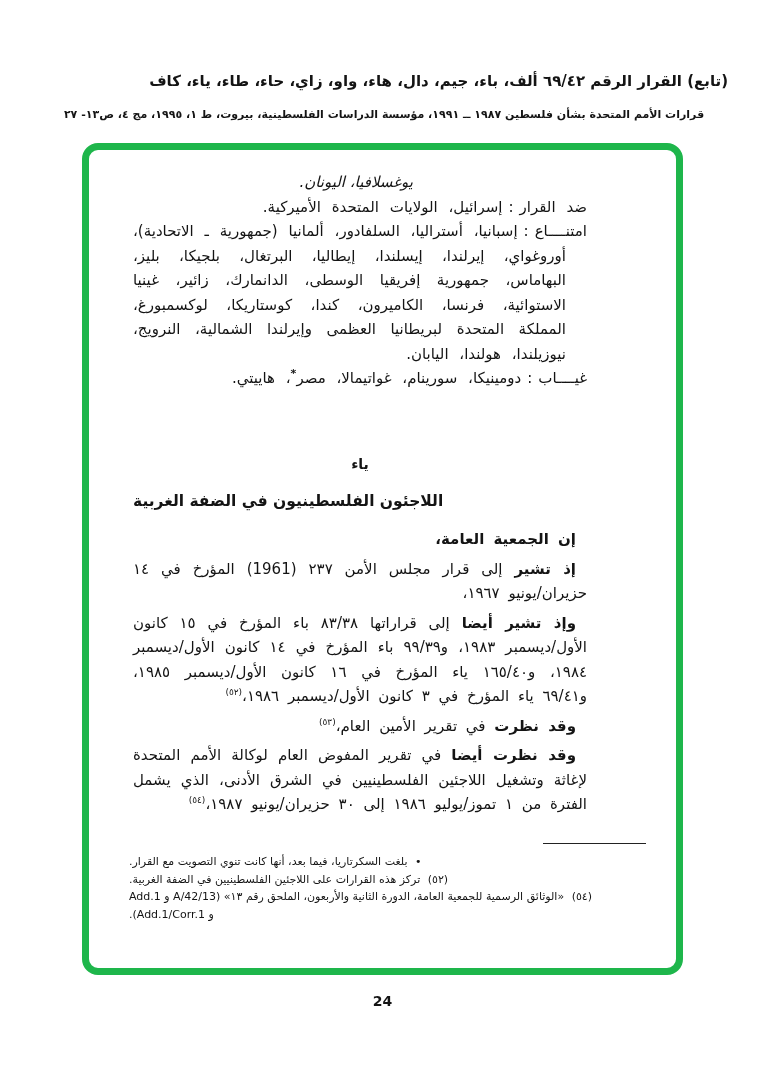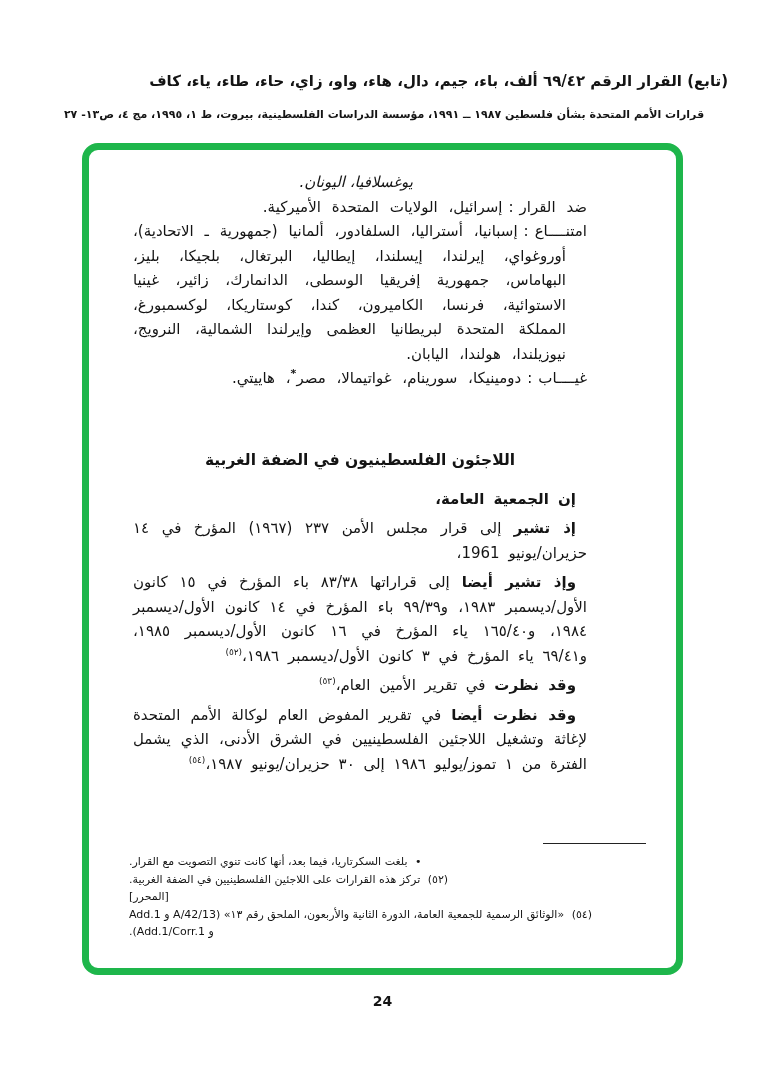--- a/index.html
+++ b/index.html
@@ -29,21 +29,21 @@
   }
   .vote-block{height:266px;overflow:hidden;}
   .continuation{padding-right:174px;text-align:right;font-style:italic;}
   .vote-entry{
     text-align:justify;
     padding-right:21px;text-indent:-21px;
     word-spacing:6px;
   }
   .vote-colon{margin:0 6px;}
   .sec-letter{margin-top:16px;text-align:center;font-weight:bold;font-size:14px;}
-  .sec-title{margin-top:12px;text-align:center;font-weight:bold;font-size:15.5px;}
+  .sec-title{margin-top:12px;text-align:left;font-weight:bold;font-size:15.5px;}
   .paras{margin-top:14px;}
   .para{
     text-align:justify;margin:0 0 5px 0;text-indent:11px;
     word-spacing:4px;
   }
   .para .lead{font-weight:bold;}
   sup.ref{font-size:9px;vertical-align:super;line-height:0;}
   sup.star{font-size:11px;font-weight:bold;vertical-align:super;line-height:0;}
   .footnotes{
     position:absolute;top:693px;right:82px;left:40px;
@@ -79,28 +79,29 @@
 
       <div class="vote-entry">
         <span class="vote-label">امتنــــاع</span><span class="vote-colon">:</span><span>إسبانيا، أستراليا، السلفادور، ألمانيا (جمهورية ـ الاتحادية)، أوروغواي، إيرلندا، إيسلندا، إيطاليا، البرتغال، بلجيكا، بليز، البهاماس، جمهورية إفريقيا الوسطى، الدانمارك، زائير، غينيا الاستوائية، فرنسا، الكاميرون، كندا، كوستاريكا، لوكسمبورغ، المملكة المتحدة لبريطانيا العظمى وإيرلندا الشمالية، النرويج، نيوزيلندا، هولندا، اليابان.</span>
       </div>
 
       <div class="vote-entry">
         <span class="vote-label">غيــــاب</span><span class="vote-colon">:</span><span>دومينيكا، سورينام، غواتيمالا، مصر</span><sup class="star">*</sup><span>، هاييتي.</span>
       </div>
     </div>
 
+    <div class="sec-letter">ياء</div>
     <div class="sec-title">اللاجئون الفلسطينيون في الضفة الغربية</div>
 
     <div class="paras">
       <div class="para">
         <span class="lead">إن الجمعية العامة،</span><span></span>
       </div>
       <div class="para">
-        <span class="lead">إذ تشير</span><span> إلى قرار مجلس الأمن ٢٣٧ (١٩٦٧) المؤرخ في ١٤ حزيران/يونيو 1961،</span>
+        <span class="lead">إذ تشير</span><span> إلى قرار مجلس الأمن ٢٣٧ (1961) المؤرخ في ١٤ حزيران/يونيو ١٩٦٧،</span>
       </div>
       <div class="para">
         <span class="lead">وإذ تشير أيضا</span><span> إلى قراراتها ٨٣/٣٨ باء المؤرخ في ١٥ كانون الأول/ديسمبر ١٩٨٣، و٩٩/٣٩ باء المؤرخ في ١٤ كانون الأول/ديسمبر ١٩٨٤، و١٦٥/٤٠ ياء المؤرخ في ١٦ كانون الأول/ديسمبر ١٩٨٥، و٦٩/٤١ ياء المؤرخ في ٣ كانون الأول/ديسمبر ١٩٨٦،</span><sup class="ref">(٥٢)</sup>
       </div>
       <div class="para">
         <span class="lead">وقد نظرت</span><span> في تقرير الأمين العام،</span><sup class="ref">(٥٣)</sup>
       </div>
       <div class="para">
         <span class="lead">وقد نظرت أيضا</span><span> في تقرير المفوض العام لوكالة الأمم المتحدة لإغاثة وتشغيل اللاجئين الفلسطينيين في الشرق الأدنى، الذي يشمل الفترة من ١ تموز/يوليو ١٩٨٦ إلى ٣٠ حزيران/يونيو ١٩٨٧،</span><sup class="ref">(٥٤)</sup>
       </div>
@@ -109,20 +110,19 @@
   </div>
 
   <div class="footnotes">
     <div class="fn-rule"></div>
     <div class="fn">
       <span class="fn-marker">•</span> <span>بلغت السكرتاريا، فيما بعد، أنها كانت تنوي التصويت مع القرار.</span>
     </div>
     <div class="fn">
       <span class="fn-marker">(٥٢)</span> <span>تركز هذه القرارات على اللاجئين الفلسطينيين في الضفة الغربية.</span>
     </div>
-    <div class="fn fn-indent">[المحرر]</div>
     <div class="fn">
       <span class="fn-marker">(٥٤)</span> <span>«الوثائق الرسمية للجمعية العامة، الدورة الثانية والأربعون، الملحق رقم ١٣» (A/42/13 و Add.1 و Add.1/Corr.1).</span>
     </div>
   </div>
 </div>
 
 <div class="page-num">24</div>
 
 </body></html>

